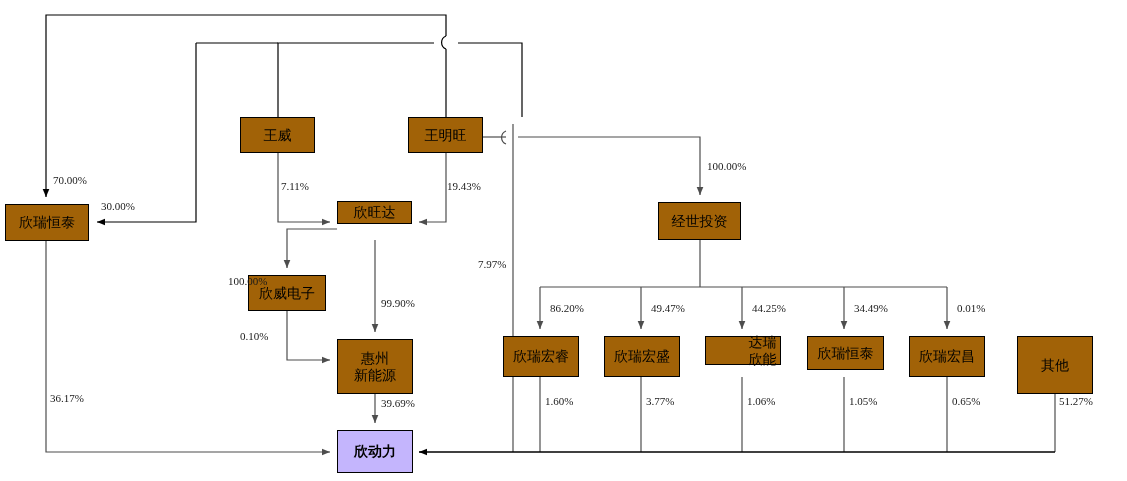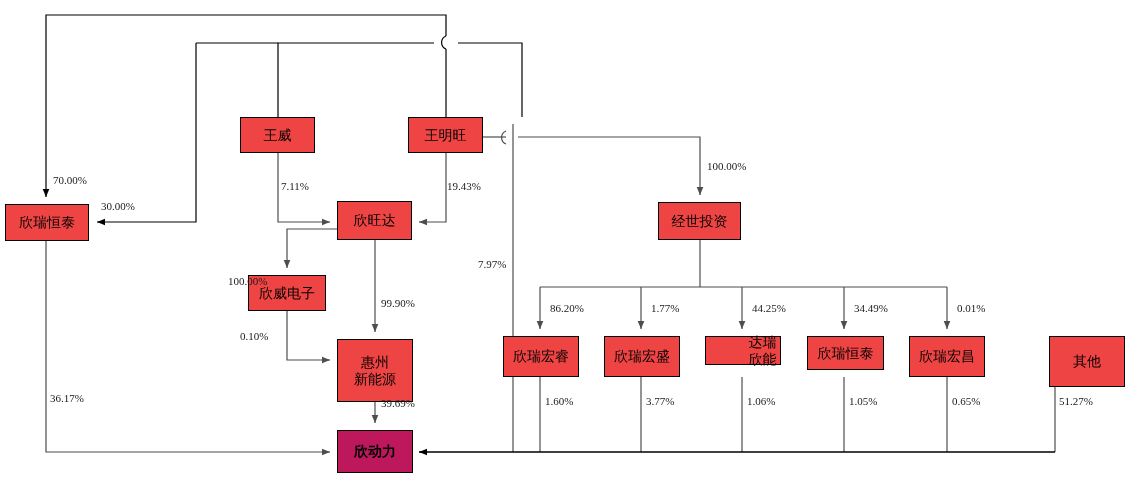--- a/index.html
+++ b/index.html
@@ -19,34 +19,34 @@
     position: absolute;
     left: 0;
     top: 0;
     width: 1127px;
     height: 481px;
   }
   .node {
     position: absolute;
     box-sizing: border-box;
     border: 1px solid #000000;
-    background: #ef4444;
+    background: #a16207;
     display: flex;
     align-items: center;
     justify-content: center;
     text-align: center;
     font-family: "DejaVu Sans", "Liberation Sans", sans-serif;
     font-size: 14px;
     color: #000000;
     line-height: 1.18;
     white-space: pre-line;
     z-index: 3;
   }
   .node.highlight {
-    background: #be185d;
+    background: #c4b5fd;
     font-weight: bold;
   }
   .pct {
     position: absolute;
     font-family: "Liberation Serif", "DejaVu Serif", serif;
     font-size: 11px;
     color: #1a1a1a;
     white-space: nowrap;
     z-index: 4;
   }
@@ -114,46 +114,46 @@
       <path d="M947,377 L947,452"></path>
       <path d="M1055,377 L1055,452"></path>
 
       <path d="M1055,452 L419,452" stroke="#000000" stroke-width="1.6" marker-end="url(#arrk)"></path>
     </g>
   </svg>
 
   <div class="node" style="left:5px;   top:204px; width:84px; height:37px;">欣瑞恒泰</div>
   <div class="node" style="left:240px; top:117px; width:75px; height:36px;">王威</div>
   <div class="node" style="left:408px; top:117px; width:75px; height:36px;">王明旺</div>
-  <div class="node" style="left:337px; top:201px; width:75px; height:39px;">欣旺达</div>
+  <div class="node" style="left:337px; top:201px; width:75px; height:23px;">欣旺达</div>
   <div class="node" style="left:248px; top:275px; width:78px; height:36px;">欣威电子</div>
-  <div class="node" style="left:337px; top:339px; width:76px; height:63px;">惠州
+  <div class="node" style="left:337px; top:339px; width:76px; height:55px;">惠州
 新能源</div>
   <div class="node" style="left:658px; top:202px; width:83px; height:38px;">经世投资</div>
   <div class="node" style="left:503px; top:336px; width:76px; height:41px;">欣瑞宏睿</div>
   <div class="node" style="left:604px; top:336px; width:76px; height:41px;">欣瑞宏盛</div>
   <div class="node" style="left:705px; top:336px; width:76px; height:29px;padding-left:39px;">达瑞欣能</div>
   <div class="node" style="left:807px; top:336px; width:77px; height:34px;">欣瑞恒泰</div>
   <div class="node" style="left:909px; top:336px; width:76px; height:41px;">欣瑞宏昌</div>
-  <div class="node" style="left:1049px; top:336px; width:76px; height:51px;">其他</div>
+  <div class="node" style="left:1017px; top:336px; width:76px; height:58px;">其他</div>
   <div class="node highlight" style="left:337px; top:430px; width:76px; height:43px;">欣动力</div>
 
   <div class="pct" style="left:53px;   top:174px;text-align:center;">70.00%</div>
   <div class="pct" style="left:101px;  top:200px;">30.00%</div>
   <div class="pct" style="left:281px;  top:180px;">7.11%</div>
   <div class="pct" style="left:447px;  top:180px;">19.43%</div>
   <div class="pct" style="left:228px; top:275px;">100.00%</div>
   <div class="pct" style="left:381px;  top:297px;">99.90%</div>
   <div class="pct" style="left:240px;  top:330px;">0.10%</div>
   <div class="pct" style="left:381px;  top:397px;">39.69%</div>
   <div class="pct" style="left:50px;   top:392px;">36.17%</div>
   <div class="pct" style="left:707px; top:160px;">100.00%</div>
   <div class="pct" style="left:478px;  top:258px;">7.97%</div>
   <div class="pct" style="left:550px;  top:302px;">86.20%</div>
-  <div class="pct" style="left:651px;  top:302px;">1.77%</div>
+  <div class="pct" style="left:651px;  top:302px;">49.47%</div>
   <div class="pct" style="left:752px;  top:302px;">44.25%</div>
   <div class="pct" style="left:854px;  top:302px;">34.49%</div>
   <div class="pct" style="left:957px;  top:302px;">0.01%</div>
   <div class="pct" style="left:545px;  top:395px;">1.60%</div>
   <div class="pct" style="left:646px;  top:395px;">3.77%</div>
   <div class="pct" style="left:747px;  top:395px;">1.06%</div>
   <div class="pct" style="left:849px;  top:395px;">1.05%</div>
   <div class="pct" style="left:952px;  top:395px;">0.65%</div>
   <div class="pct" style="left:1059px; top:395px;">51.27%</div>
 

